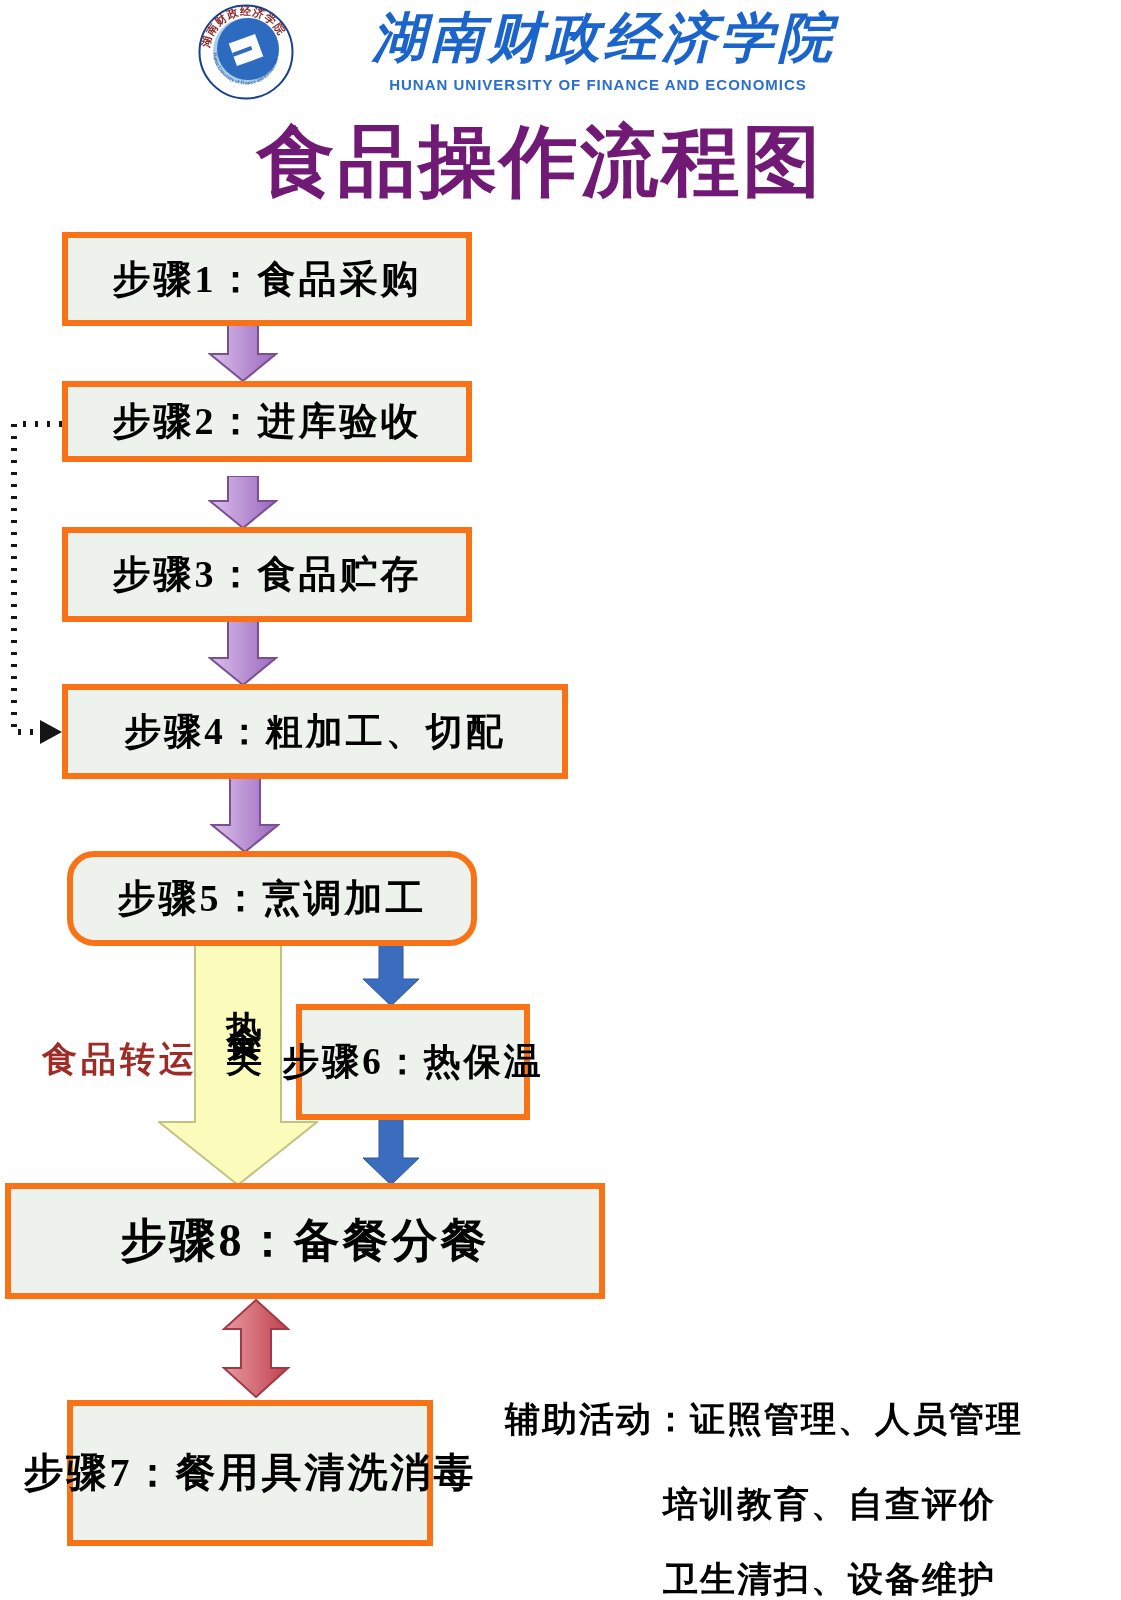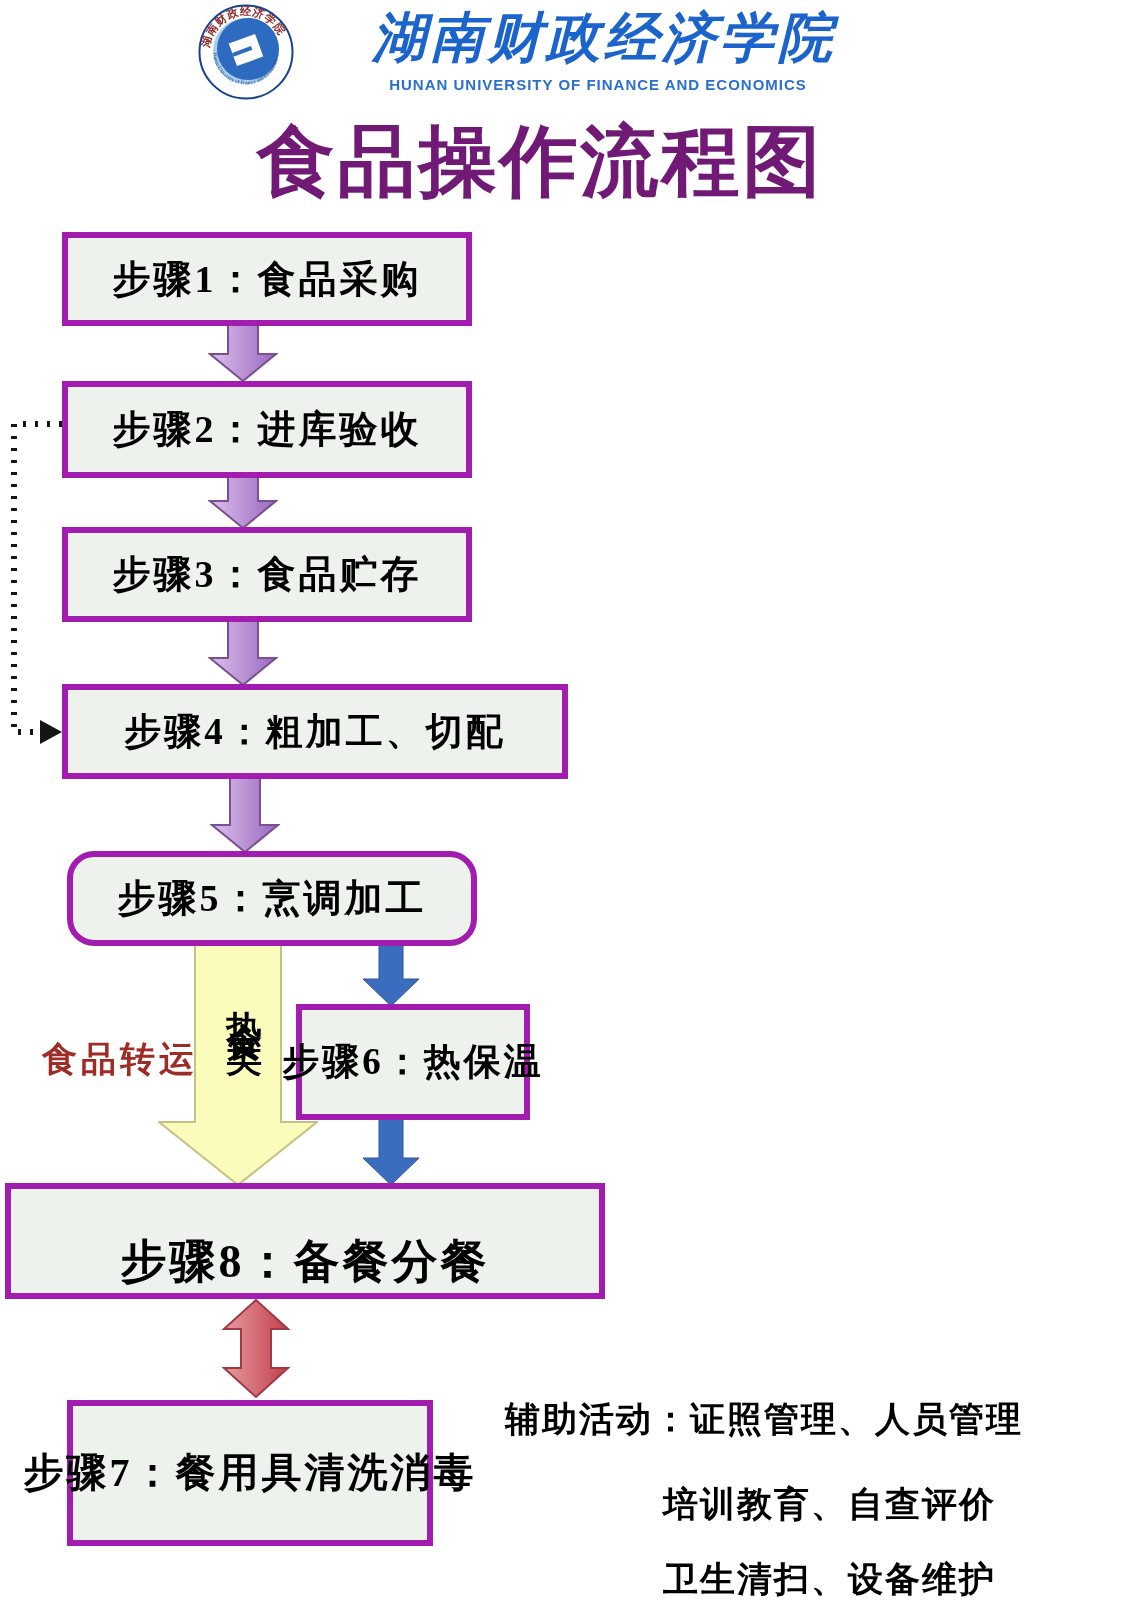--- a/index.html
+++ b/index.html
@@ -20,32 +20,32 @@
     font-size:15px;font-weight:bold;color:#2a6fd0;letter-spacing:1px;white-space:nowrap;
   }
   .main-title{
     position:absolute;left:0;top:110px;width:1080px;text-align:center;
     font-family:"Liberation Sans","DejaVu Sans",sans-serif;
     font-size:78px;font-weight:900;color:#701a75;letter-spacing:3px;white-space:nowrap;
   }
   
   .step{
     position:absolute;box-sizing:border-box;z-index:2;
-    border:6px solid #a21caf;background:#edf2ed;
+    border:6px solid #f97316;background:#edf2ed;
     display:flex;align-items:center;justify-content:center;
     font-weight:bold;color:#000;letter-spacing:3px;white-space:nowrap;
   }
   .col{flex-direction:row;line-height:1.35;}
   .s1{left:62px;top:232px;width:410px;height:94px;font-size:38px;}
-  .s2{left:62px;top:381px;width:410px;height:97px;font-size:38px;}
+  .s2{left:62px;top:381px;width:410px;height:81px;font-size:38px;}
   .s3{left:62px;top:527px;width:410px;height:95px;font-size:38px;}
   .s4{left:62px;top:684px;width:506px;height:95px;font-size:37px;}
   .s5{left:67px;top:851px;width:410px;height:95px;font-size:38px;border-radius:27px;}
   .s6{left:296px;top:1004px;width:234px;height:116px;font-size:37px;}
-  .s8{left:5px;top:1183px;width:600px;height:116px;font-size:46px;align-items:flex-end;}
+  .s8{left:5px;top:1183px;width:600px;height:116px;font-size:46px;}
   .s7{left:67px;top:1400px;width:366px;height:146px;font-size:40px;text-align:center;}
   
   .arrow{position:absolute;z-index:1;}
   .hotfood{
     position:absolute;left:219px;top:982px;z-index:3;
     writing-mode:vertical-rl;text-orientation:upright;
     font-size:36px;font-weight:bold;color:#000;letter-spacing:14px;
   }
   .transfer{
     position:absolute;left:42px;top:1036px;z-index:3;

